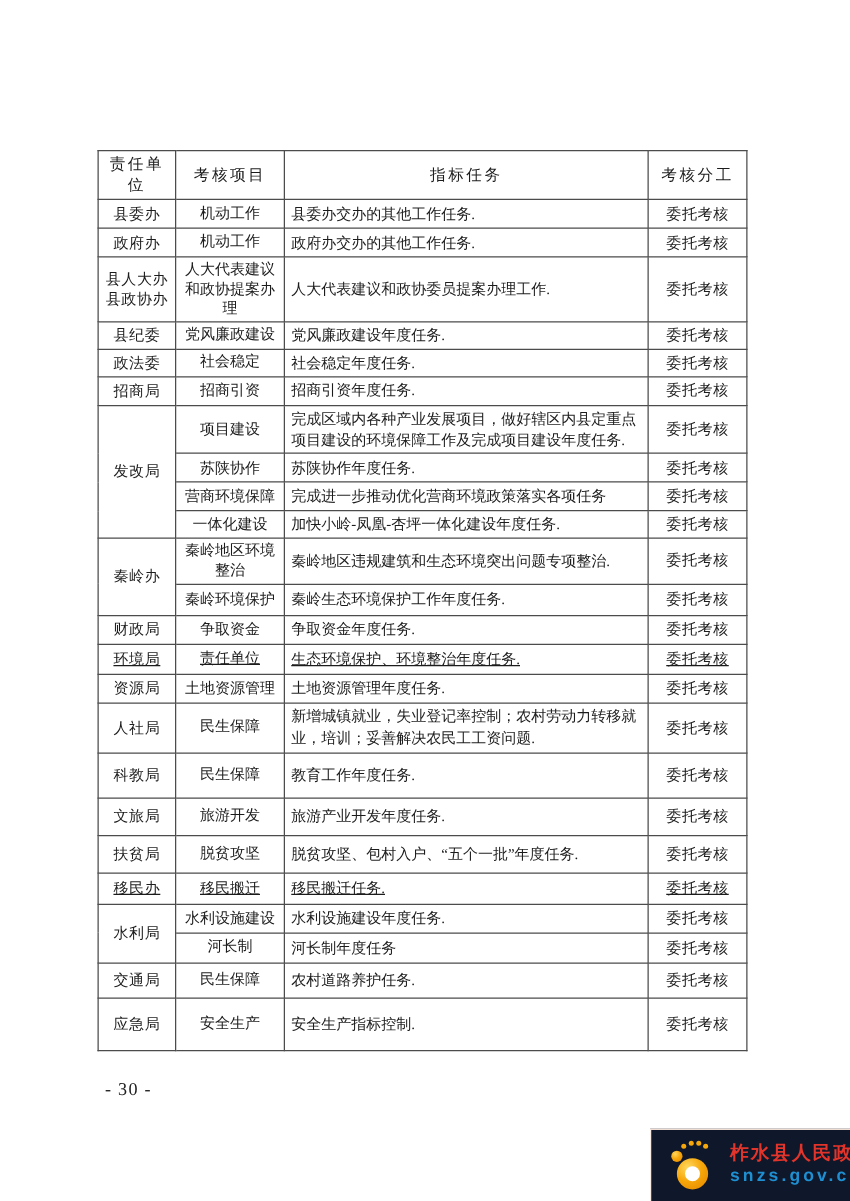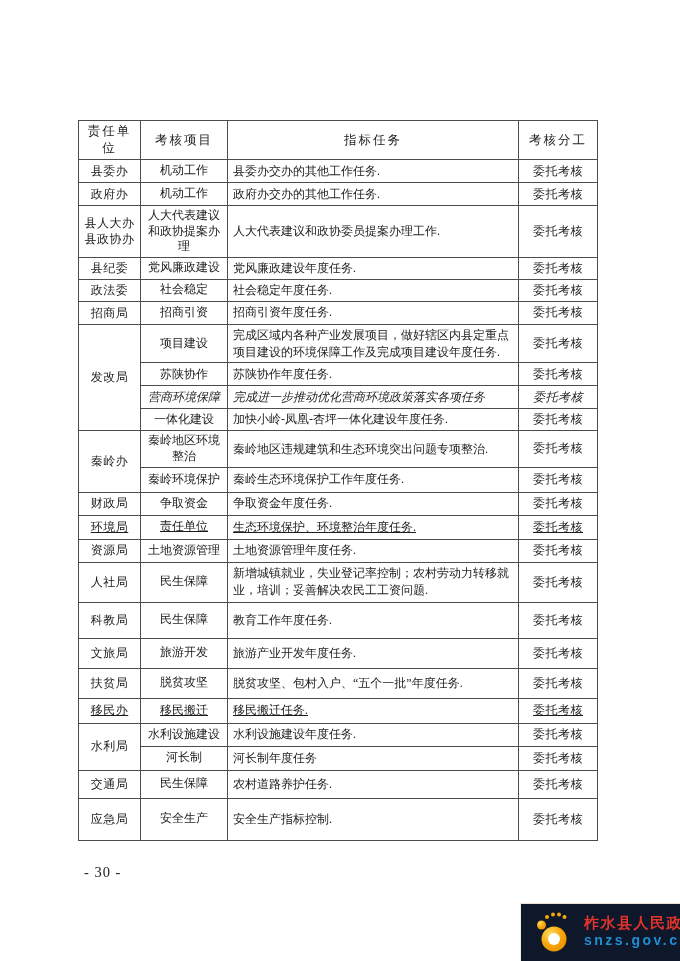--- a/index.html
+++ b/index.html
@@ -126,21 +126,21 @@
           <td class="unit" rowspan="4">发改局</td>
           <td class="item">项目建设</td>
           <td class="task">完成区域内各种产业发展项目，做好辖区内县定重点项目建设的环境保障工作及完成项目建设年度任务.</td>
           <td class="division">委托考核</td>
         </tr>
         <tr style="height: 23px;">
           <td class="item">苏陕协作</td>
           <td class="task">苏陕协作年度任务.</td>
           <td class="division">委托考核</td>
         </tr>
-        <tr style="height: 23px; font-style: italic;">
+        <tr style="height: 23px;">
           <td class="item">营商环境保障</td>
           <td class="task">完成进一步推动优化营商环境政策落实各项任务</td>
           <td class="division">委托考核</td>
         </tr>
         <tr style="height: 22px;">
           <td class="item">一体化建设</td>
           <td class="task">加快小岭-凤凰-杏坪一体化建设年度任务.</td>
           <td class="division">委托考核</td>
         </tr>
         <tr style="height: 30px;">

